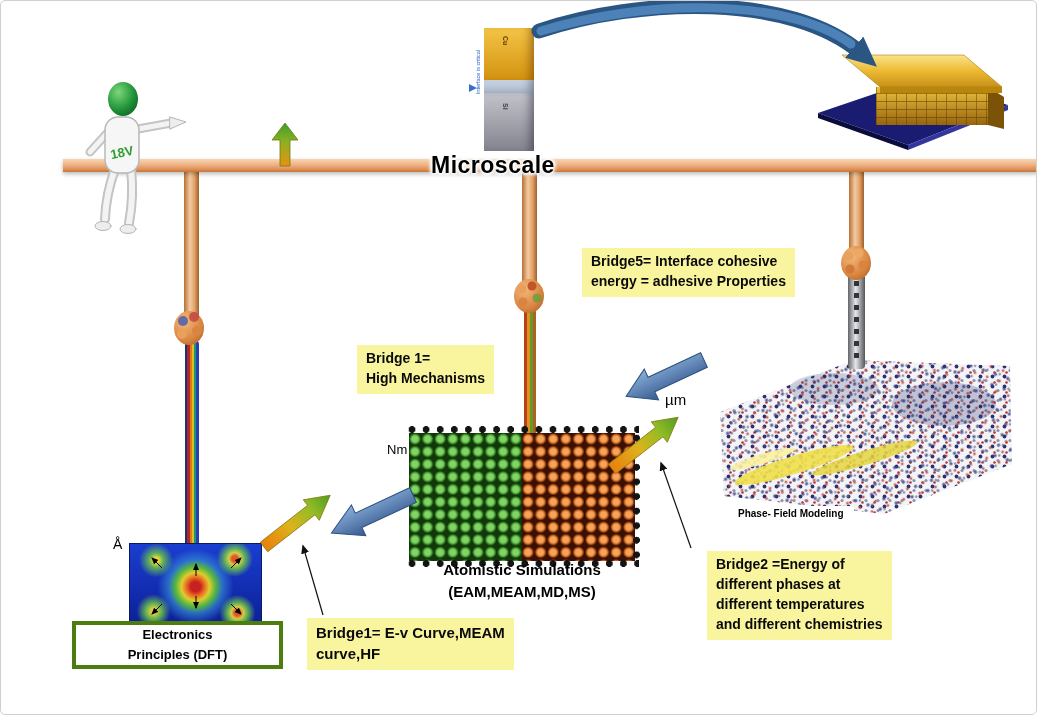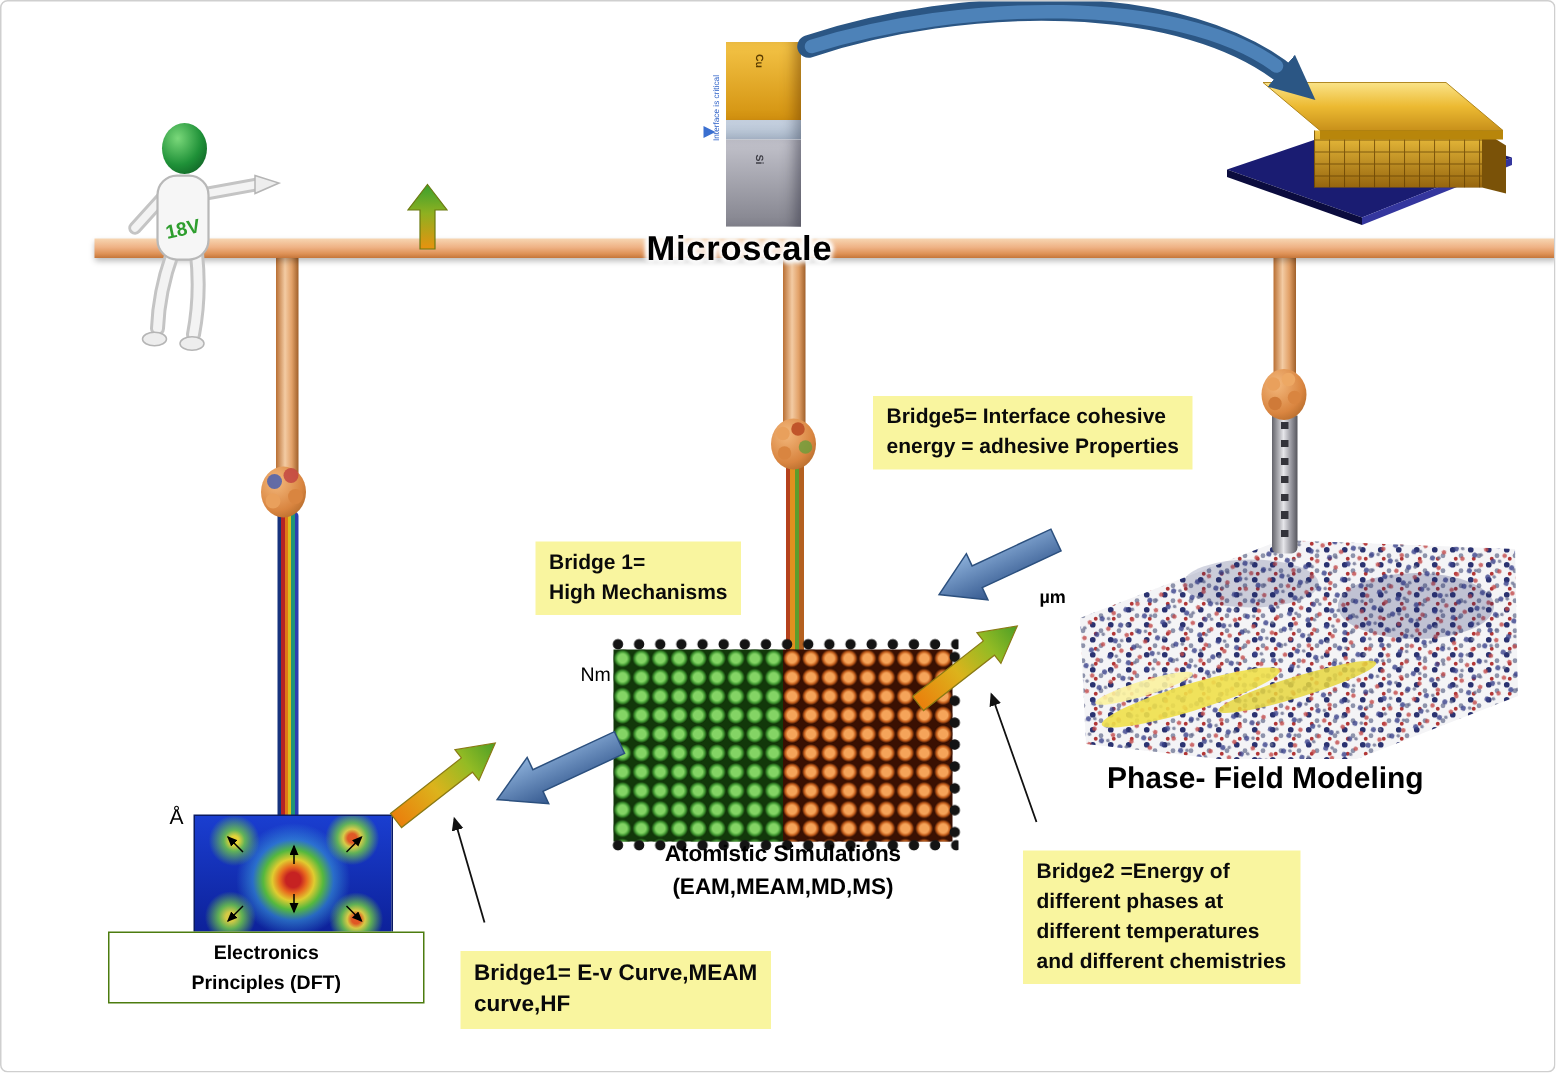--- a/index.html
+++ b/index.html
@@ -38,54 +38,54 @@
   .block-bot { height:58px; background:linear-gradient(180deg,#c3c3cc,#83838d);
     box-shadow:inset -9px 0 9px -5px rgba(40,40,55,.5); position:relative; }
   .vtext { position:absolute; left:18px; top:8px; writing-mode:vertical-rl; font-size:7px; font-weight:bold; }
   .gold-t { color:#5a3c00; } .gray-t { color:#3e3e46; top:10px; }
   .side-note { position:absolute; left:-9px; top:22px; writing-mode:vertical-rl;
     transform:rotate(180deg); font-size:5.5px; color:#2f62c8; }
   .iface-pointer { position:absolute; left:-15px; top:56px; width:0; height:0;
     border-top:4px solid transparent; border-bottom:4px solid transparent; border-left:8px solid #3a6fd0; }
 
   .ylabel { background:#f9f59f; color:#0a0a0a; font-weight:bold; font-size:14px; line-height:1.42;
-    padding:4px 9px 5px; white-space:pre-line; z-index:10;margin-top:16px; }
+    padding:4px 9px 5px; white-space:pre-line; z-index:10; }
 
   .dft { left:128px; top:542px; width:133px; height:84px; z-index:4; border:1px solid #0a1a60;
     background:
       radial-gradient(circle at 20% 20%, rgba(240,220,50,.95) 0 3px, rgba(110,200,70,.85) 7px, rgba(30,80,200,0) 17px),
       radial-gradient(circle at 80% 18%, rgba(235,90,30,.95) 0 3px, rgba(235,220,60,.9) 6px, rgba(110,200,70,.85) 10px, rgba(30,80,200,0) 18px),
       radial-gradient(circle at 18% 82%, rgba(235,220,60,.9) 0 3px, rgba(110,200,70,.85) 8px, rgba(30,80,200,0) 17px),
       radial-gradient(circle at 82% 84%, rgba(235,90,30,.95) 0 3px, rgba(235,220,60,.9) 6px, rgba(110,200,70,.85) 10px, rgba(30,80,200,0) 18px),
       radial-gradient(circle at 50% 52%, #c62222 0 5px, #e86a1e 9px, #e0cc30 14px, #55b83e 20px, rgba(60,160,220,.55) 27px, rgba(20,60,190,0) 38px),
       linear-gradient(180deg,#1a3ed0 0%,#0c1f96 100%); }
   .slabel { color:#000; z-index:10; }
   .ebox { left:71px; top:620px; width:211px; height:48px; z-index:10; background:#fff;
-    border:1px solid #4d7c0f; display:flex; align-items:center; justify-content:center; }
+    border:4px solid #4d7c0f; display:flex; align-items:center; justify-content:center; }
   .ebox span { font-size:13px; font-weight:bold; text-align:center; white-space:pre-line; line-height:1.55; }
 
   .atom { left:408px; top:432px; width:226px; height:128px; z-index:4; display:flex; }
   .lat-green { width:50%; height:100%; background-color:#12380a;
     background-image:radial-gradient(circle at 6px 6px,#84d465 0 3px,#3f9630 4.5px,#0f3307 6px,transparent 6.5px);
     background-size:12.6px 12.6px; }
   .lat-orange { width:50%; height:100%; background-color:#3a1002;
     background-image:radial-gradient(circle at 6px 6px,#f5a45a 0 3px,#c05a18 4.5px,#330d01 6px,transparent 6.5px);
     background-size:12.6px 12.6px; }
   .dots { height:9px; z-index:5;
     background-image:radial-gradient(circle at 7px 4.5px,#141414 0 3.2px,transparent 3.7px);
     background-size:14.1px 9px; }
   .dots-top { left:404px; top:424px; width:234px; }
   .dots-bottom { left:404px; top:558px; width:234px; }
   .dots-right { left:631px; top:430px; width:9px; height:132px; z-index:5;
     background-image:radial-gradient(circle at 4.5px 7px,#141414 0 3.2px,transparent 3.7px);
     background-size:9px 14.6px; }
   .acap { left:408px; width:226px; text-align:center; font-size:15px; font-weight:bold; z-index:10; }
 
   .pfcap { left:727px; top:505px; background:#fff; padding:2px 10px 3px;
-    font-size:20px; font-weight:bold; z-index:10; }
+    font-size:10px; font-weight:bold; z-index:10; }
 </style>
 </head>
 <body>
 
 <div class="stage">
 
   <div class="abs beam"></div>
 
   <div class="abs post" style="left:183px;top:168px;width:15px;height:154px"></div>
   <div class="abs post" style="left:521px;top:168px;width:15px;height:122px"></div>
@@ -203,21 +203,21 @@
       <circle cx="849" cy="268" r="4.5" fill="#cf7a38"></circle>
     </g>
   </svg>
 
   <div class="abs ylabel" style="left:356px;top:344px">Bridge 1=
 High Mechanisms</div>
   <div class="abs ylabel" style="left:581px;top:247px">Bridge5= Interface cohesive
 energy = adhesive Properties</div>
   <div class="abs ylabel" style="left:306px;top:617px;font-size:15px">Bridge1= E-v Curve,MEAM
 curve,HF</div>
-  <div class="abs ylabel" style="left:681px;top:550px">Bridge2 =Energy of
+  <div class="abs ylabel" style="left:706px;top:550px">Bridge2 =Energy of
 different phases at
 different temperatures
 and different chemistries</div>
 
   <div class="abs dft">
     <svg width="133" height="84" viewBox="0 0 133 84">
       <defs>
         <marker id="cHead" markerUnits="userSpaceOnUse" markerWidth="8" markerHeight="7" refX="6" refY="3" orient="auto">
           <path d="M0,0 L7,3 L0,6 Z" fill="#000"></path>
         </marker>
@@ -266,21 +266,21 @@
     <polygon points="6,68 140,16 296,22 298,120 170,170 10,152" fill="url(#pfA)"></polygon>
     <polygon points="6,68 140,16 296,22 298,120 170,170 10,152" fill="url(#pfB)" opacity="0.8"></polygon>
     <ellipse cx="230" cy="60" rx="52" ry="22" fill="#232d6a" opacity="0.25"></ellipse>
     <ellipse cx="120" cy="45" rx="45" ry="16" fill="#232d6a" opacity="0.2"></ellipse>
     <g transform="rotate(-17 90 120)">
       <ellipse cx="80" cy="118" rx="62" ry="9" fill="#efe04a" opacity="0.9"></ellipse>
       <ellipse cx="150" cy="132" rx="55" ry="7" fill="#e6d63e" opacity="0.85"></ellipse>
       <ellipse cx="52" cy="103" rx="34" ry="5" fill="#fbf2a0" opacity="0.9"></ellipse>
     </g>
   </svg>
-  <div class="abs slabel" style="left:692px;top:390px;font-weight:bold;font-size:12px">µm</div>
+  <div class="abs slabel" style="left:664px;top:390px;font-weight:normal;font-size:15px">µm</div>
   <div class="abs pfcap">Phase- Field Modeling</div>
 
   <svg class="abs" style="left:0;top:0;z-index:20;pointer-events:none" width="1037" height="715" viewBox="0 0 1037 715">
     <defs>
       <linearGradient id="ogGrad" x1="0" y1="0" x2="1" y2="0">
         <stop offset="0" stop-color="#ea7f0c"></stop>
           <stop offset="0.4" stop-color="#dcb31c"></stop>
         <stop offset="0.72" stop-color="#93bb24"></stop>
           <stop offset="1" stop-color="#4c9e26"></stop>
       </linearGradient>

